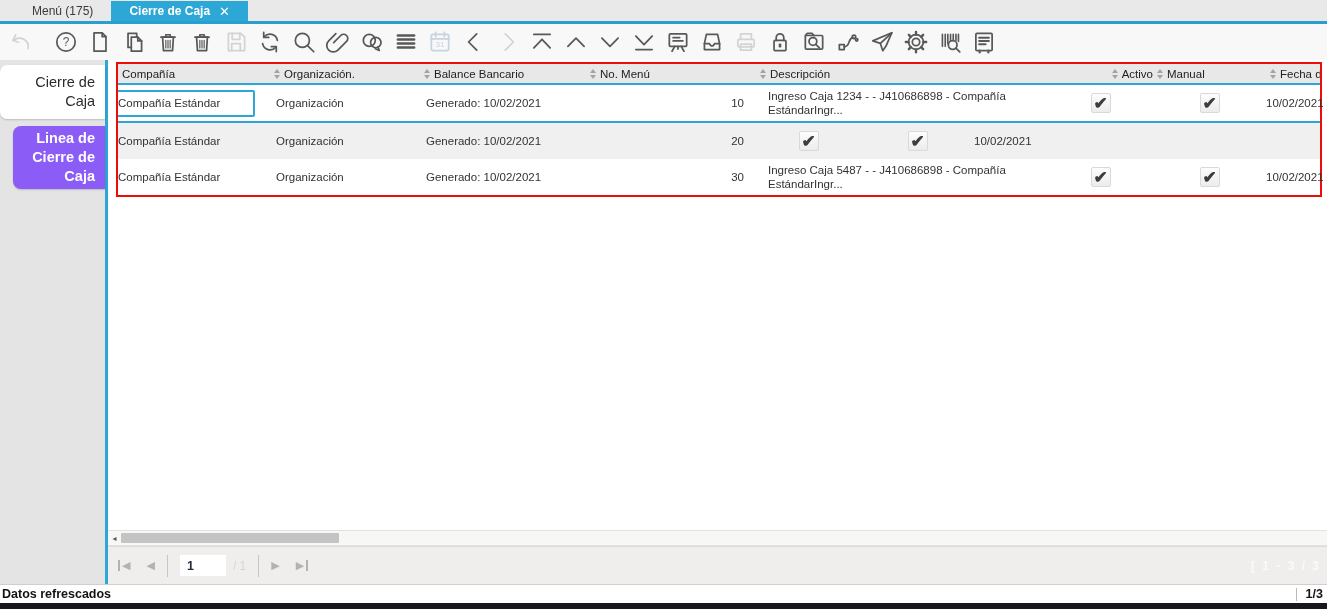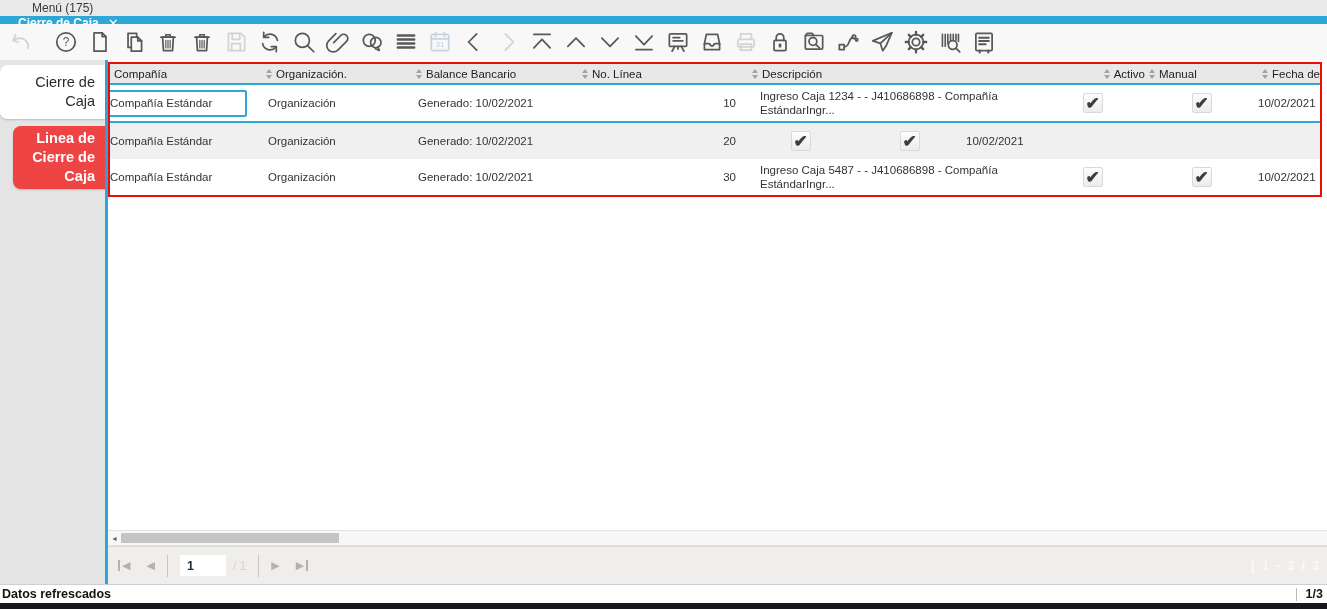--- a/index.html
+++ b/index.html
@@ -1,48 +1,48 @@
 <!DOCTYPE html>
 <html><head>
 <meta charset="utf-8">
 <style>
   * { box-sizing: border-box; margin: 0; padding: 0; }
   html,body { width:1327px; height:609px; overflow:hidden; }
   body { position:relative; font-family:"Liberation Sans", sans-serif; background:#fff; }
 
   
   .tabbar { position:absolute; top:0; left:0; right:0; height:24px;
-            background:#e9e9e9; border-bottom:3px solid #2a9ecd; display:flex; align-items:stretch;flex-direction:column; }
+            background:#e9e9e9; border-bottom:3px solid #2a9ecd; display:flex; align-items:stretch; }
   .wtab { display:flex; align-items:center; padding:0 18px; font-size:12px; color:#3a3a3a; margin-top:1px; }
   .wtab.first { margin-left:14px; }
   .wtab.active { background:#2da7d5; color:#fff; font-weight:bold; gap:9px; }
   .wtab .close { font-size:13px; font-weight:normal; line-height:1; }
 
   
   .toolbar { position:absolute; top:24px; left:0; right:0; height:36px; background:#f8f8f8;
              display:flex; align-items:center; padding-left:7px; gap:8px; }
   .tbtn { width:26px; height:26px; color:#585858; flex:0 0 auto; }
   .tbtn.disabled { color:#d3d3d3; }
   .tbtn[data-name="calendar-icon"].disabled { color:#c7d3de; }
   .tbtn[data-name="help-icon"] { margin-left:12px; }
   .tbtn svg { width:100%; height:100%; stroke:currentColor; fill:none;
               stroke-width:1.6; stroke-linecap:round; stroke-linejoin:round; }
 
   
   .sidebar { position:absolute; top:60px; left:0; width:108px; bottom:25px;
              background:#e4e4e4; border-right:3px solid #2da7d5; padding-top:5px; }
   .side-tab { background:#fff; border-radius:7px 0 0 7px; padding:8px 10px; text-align:right;
               font-size:14.5px; line-height:19px; color:#2b2b2b; box-shadow:0 1px 2px rgba(0,0,0,.18); }
-  .side-tab.active { background:#ef4444; color:#fff; font-weight:bold; margin-left:13px;
+  .side-tab.active { background:#8b5cf6; color:#fff; font-weight:bold; margin-left:13px;
                      margin-top:7px; border-radius:8px 0 0 8px; padding:3px 10px; }
 
   .content { position:absolute; top:60px; left:108px; right:0; bottom:25px; background:#fff; }
 
   
-  .grid { position:absolute; top:2px; left:0; right:5px; border:2px solid #ee0d06; background:#0369a1; }
+  .grid { position:absolute; top:2px; left:8px; right:5px; border:2px solid #ee0d06; background:#0369a1; }
   .grid-header { display:flex; height:21px; background:#e8e8e8; border-bottom:2px solid #2da7d5;
                  align-items:center; font-size:11.5px; color:#222; overflow:hidden; }
   .th { display:flex; align-items:center; gap:4px; height:100%; overflow:hidden; white-space:nowrap; flex:0 0 auto; }
   .th.c0 { padding-left:4px; }
   .sort { display:inline-flex; flex-direction:column; gap:2px; margin-left:4px; }
   .sort::before { content:""; width:0; height:0; border-left:3.5px solid transparent;
                   border-right:3.5px solid transparent; border-bottom:4px solid #a3a3a3; }
   .sort::after  { content:""; width:0; height:0; border-left:3.5px solid transparent;
                   border-right:3.5px solid transparent; border-top:4px solid #a3a3a3; }
 
@@ -337,21 +337,21 @@
         <div class="th c1" data-name="column-header-2">
           <span class="sort" data-name="sort-icon"></span>
           <span class="hlbl" data-name="column-label">Organización.</span>
         </div>
         <div class="th c2" data-name="column-header-3">
           <span class="sort" data-name="sort-icon"></span>
           <span class="hlbl" data-name="column-label">Balance Bancario</span>
         </div>
         <div class="th c3" data-name="column-header-4">
           <span class="sort" data-name="sort-icon"></span>
-          <span class="hlbl" data-name="column-label">No. Línea</span>
+          <span class="hlbl" data-name="column-label">No. Menú</span>
         </div>
         <div class="th c4" data-name="column-header-5">
           <span class="sort" data-name="sort-icon"></span>
           <span class="hlbl" data-name="column-label">Descripción</span>
         </div>
         <div class="th c5" data-name="column-header-6">
           <span class="sort" data-name="sort-icon"></span>
           <span class="hlbl" data-name="column-label">Activo</span>
         </div>
         <div class="th c6" data-name="column-header-7">

